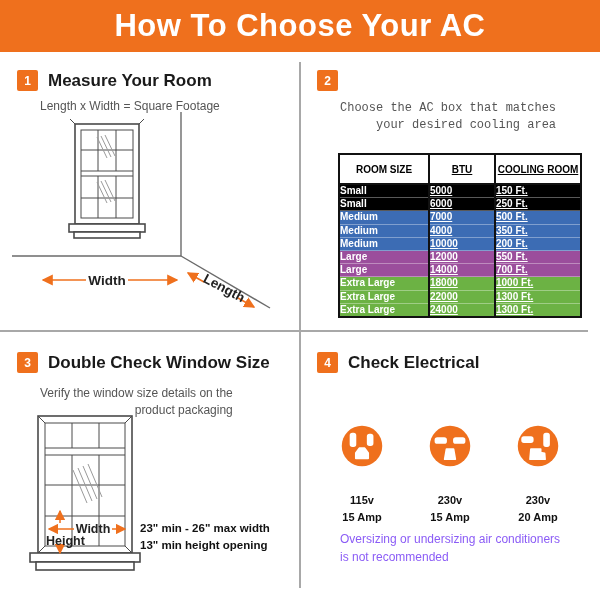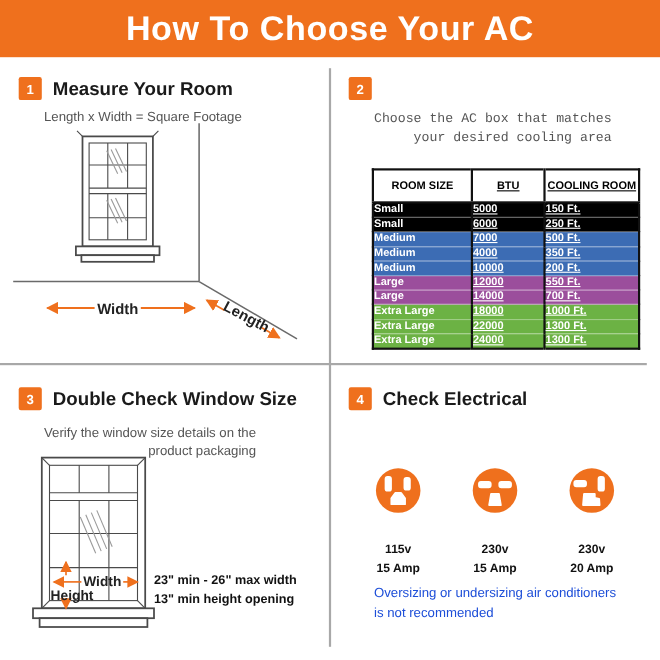--- a/index.html
+++ b/index.html
@@ -56,21 +56,21 @@
               color: #111; line-height: 1.45; white-space: pre-line; }
 
   
   .outlet-list { position: absolute; left: 14px; top: 94px; width: 272px; display: flex; justify-content: center; }
   .outlet { width: 88px; text-align: center; }
   .outlet svg { display: block; margin: 0 auto; }
   .outlet svg circle { fill: var(--brand-orange); }
   .outlet svg rect, .outlet svg polygon { fill: #fff; stroke: #fff; stroke-width: 2; stroke-linejoin: round; }
   .outlet-label { margin-top: 24px; font-size: 11px; font-weight: 700; color: #111; line-height: 1.5; }
 
-  .elec-note { position: absolute; left: 40px; top: 200px; font-size: 12px; color: #1d4ed8;
+  .elec-note { position: absolute; left: 40px; top: 200px; font-size: 12px; color: #8b5cf6;
                line-height: 1.5; white-space: pre-line; }
 </style>
 </head>
 <body>
 
 <div class="canvas">
 
   <div class="banner">
     <h1>How To Choose Your AC</h1>
   </div>

